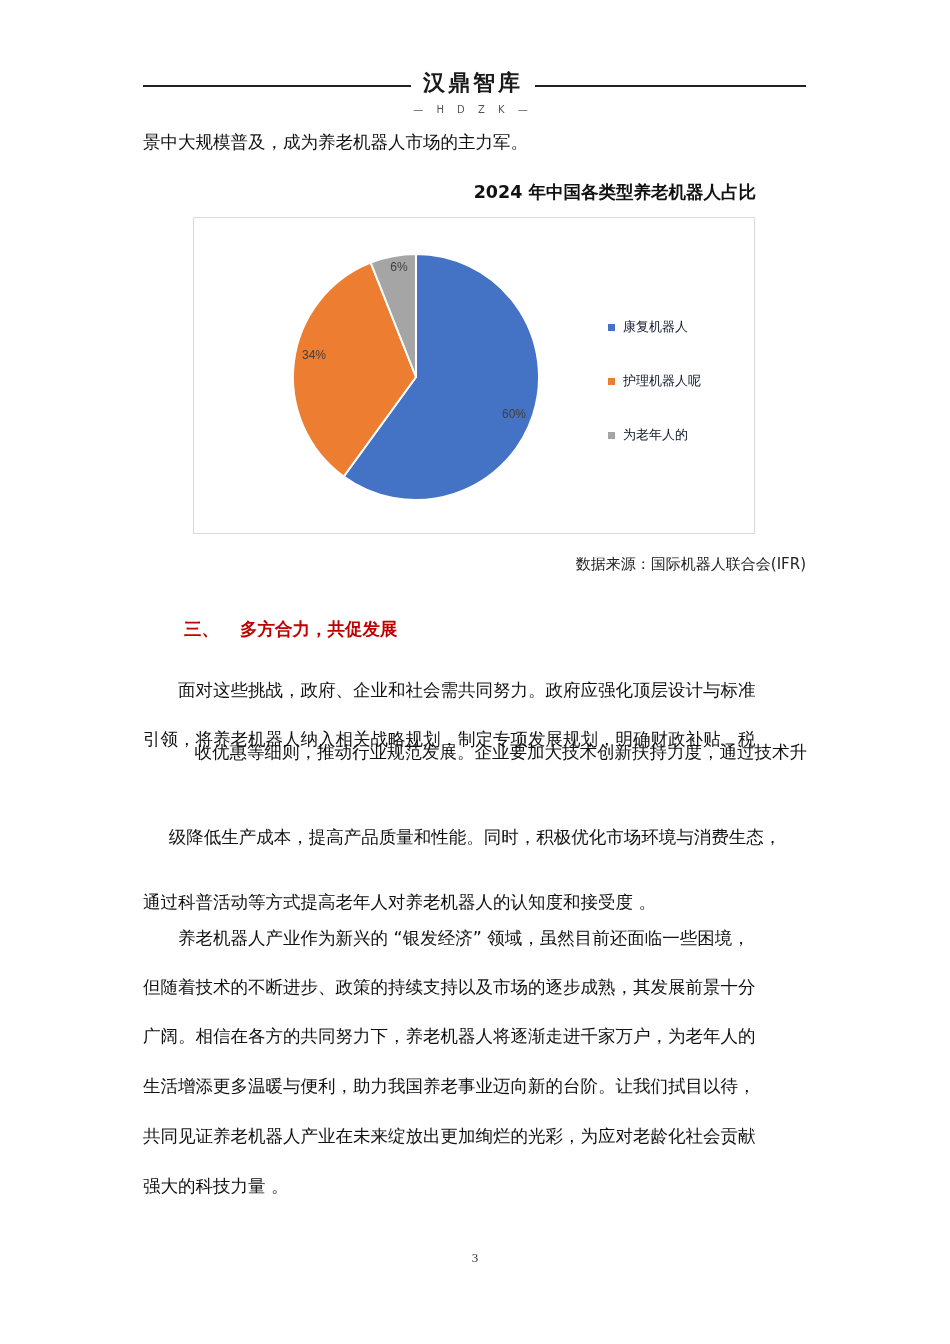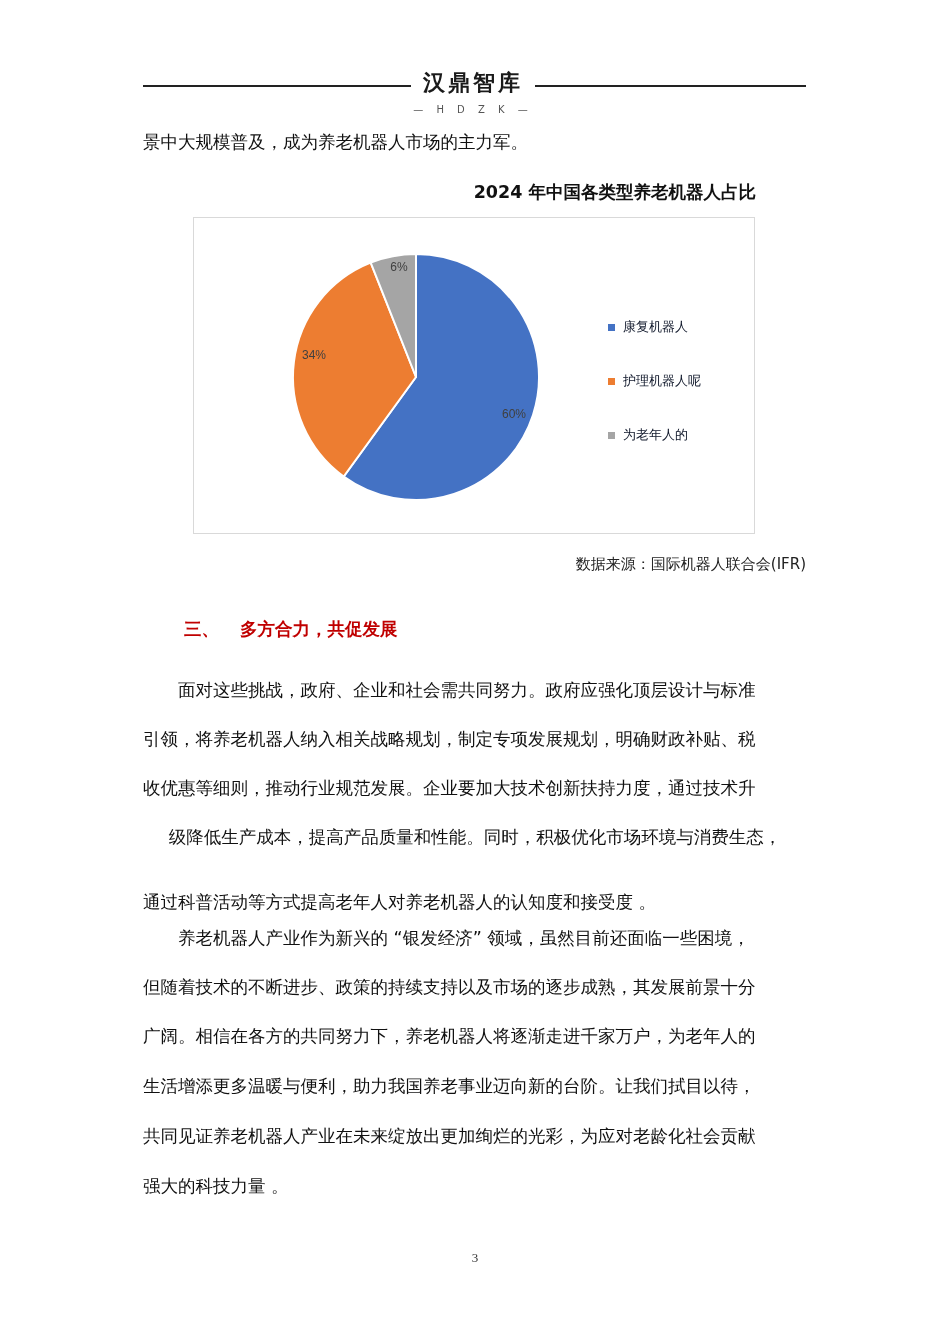--- a/index.html
+++ b/index.html
@@ -60,21 +60,21 @@
   </div>
 </div>
 <div class="source">数据来源：国际机器人联合会(IFR)</div>
 
 <div class="section-heading">
   <span class="num">三、</span><span>多方合力，共促发展</span>
 </div>
 
 <div class="p" style="top:680px;">　　面对这些挑战，政府、企业和社会需共同努力。政府应强化顶层设计与标准</div>
 <div class="p" style="top:729px;">引领，将养老机器人纳入相关战略规划，制定专项发展规划，明确财政补贴、税</div>
-<div class="p" style="top:778px;">收优惠等细则，推动行业规范发展。企业要加大技术创新扶持力度，通过技术升</div>
+<div class="p" style="top:742px;text-align:right;">收优惠等细则，推动行业规范发展。企业要加大技术创新扶持力度，通过技术升</div>
 <div class="p" style="top:827px;text-align:center;">级降低生产成本，提高产品质量和性能。同时，积极优化市场环境与消费生态，</div>
 <div class="p" style="top:876px;margin-top:16px;">通过科普活动等方式提高老年人对养老机器人的认知度和接受度 。</div>
 
 <div class="p" style="top:928px;">　　养老机器人产业作为新兴的 “银发经济” 领域，虽然目前还面临一些困境，</div>
 <div class="p" style="top:977px;">但随着技术的不断进步、政策的持续支持以及市场的逐步成熟，其发展前景十分</div>
 <div class="p" style="top:1026px;">广阔。相信在各方的共同努力下，养老机器人将逐渐走进千家万户，为老年人的</div>
 <div class="p" style="top:1076px;">生活增添更多温暖与便利，助力我国养老事业迈向新的台阶。让我们拭目以待，</div>
 <div class="p" style="top:1126px;">共同见证养老机器人产业在未来绽放出更加绚烂的光彩，为应对老龄化社会贡献</div>
 <div class="p" style="top:1176px;">强大的科技力量 。</div>
 

